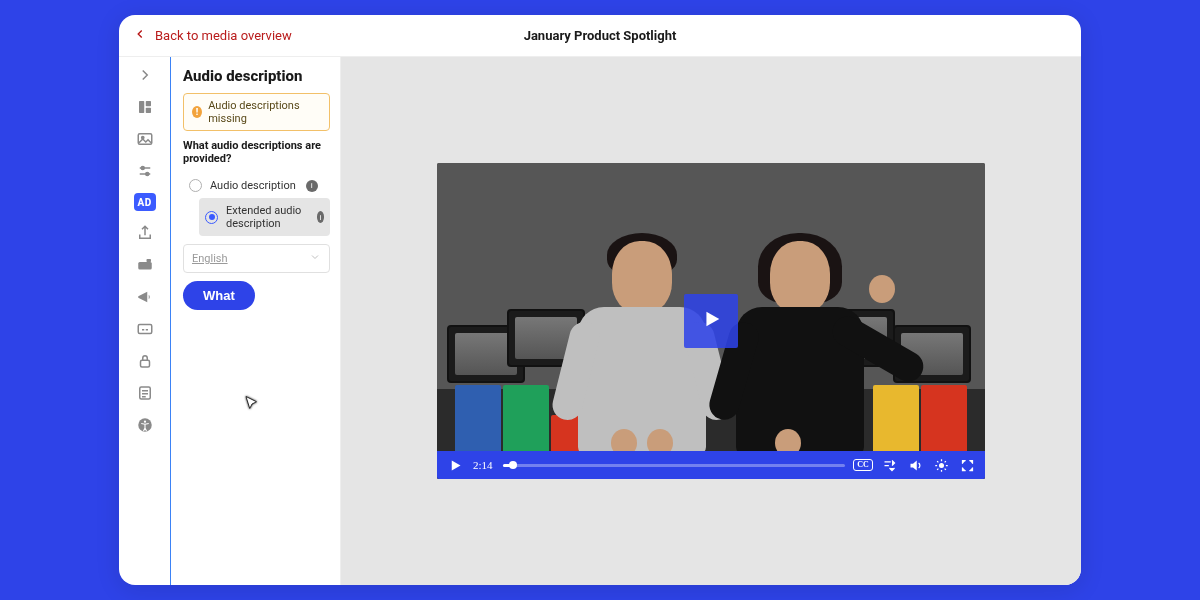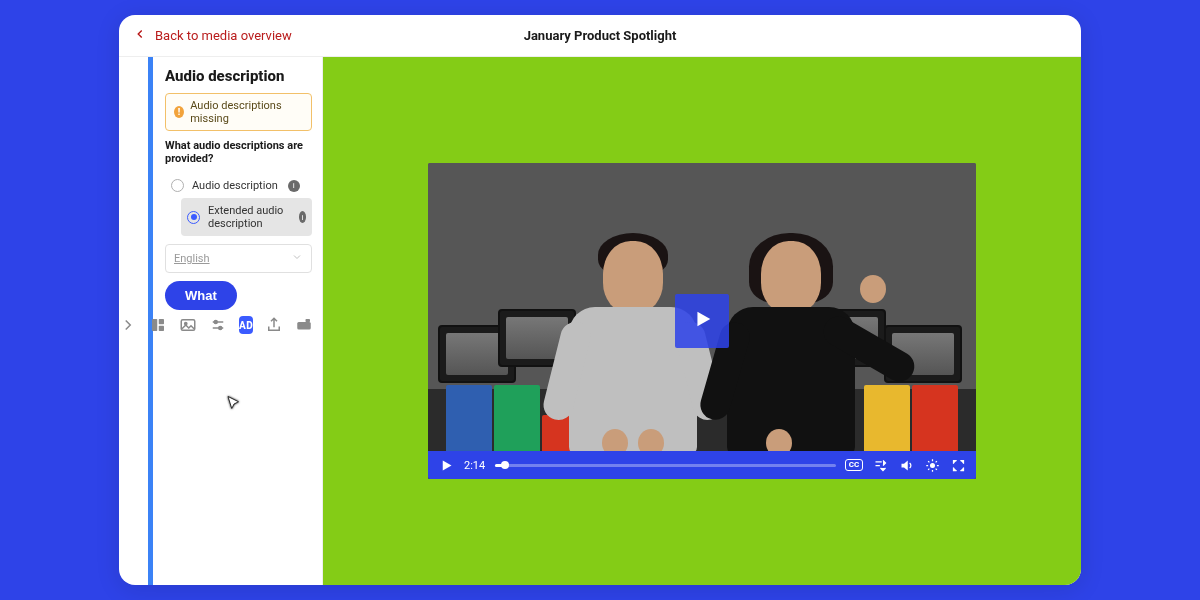--- a/index.html
+++ b/index.html
@@ -7,21 +7,21 @@
   body { background: #2e43e8; display: flex; align-items: center; justify-content: center; }
 
   .app-window { width: 962px; height: 570px; background: #fff; border-radius: 16px; overflow: hidden; display: flex; flex-direction: column; box-shadow: 0 4px 24px rgba(0,0,0,.12); }
 
   .topbar { height: 42px; border-bottom: 1px solid #eee; display: flex; align-items: center; position: relative; padding: 0 14px; }
   .back { display: flex; align-items: center; gap: 8px; color: #b91c1c; font-size: 13px; cursor: pointer; }
   .back svg { width: 14px; height: 14px; }
   .title { position: absolute; left: 50%; transform: translateX(-50%); font-size: 13px; font-weight: 700; color: #1a1a1a; }
 
   .body { flex: 1; display: flex; min-height: 0; }
-  .iconrail { width: 34px; border-right: 5px solid #3b82f6; display: flex; align-items: center; padding-top: 8px; gap: 12px; }
+  .iconrail { width: 52px; border-right: 1px solid #3b82f6; display: flex; flex-direction: column; align-items: center; padding-top: 8px; gap: 12px; }
   .iconrail .ritem { width: 20px; height: 20px; color: #8a8a8a; display:flex; align-items:center; justify-content:center; cursor:pointer; }
   .iconrail .ritem svg { width: 18px; height: 18px; }
   .iconrail .ritem.active { background: #3b5bff; color: #fff; border-radius: 4px; width: 22px; height: 18px; font-size: 10px; font-weight: 800; letter-spacing: .5px; }
 
   .sidepanel { width: 170px; border-right: 1px solid #eee; padding: 10px 10px 10px 12px; display:flex; flex-direction:column; gap:8px; }
   .sidepanel h2 { font-size: 15px; font-weight: 800; color:#1a1a1a; }
   .warnbox { border: 1px solid #f2c069; background:#fffdf7; border-radius: 4px; padding: 5px 8px; display:flex; align-items:center; gap:6px; font-size: 11px; color:#5a4a1a; }
   .warnbox .dot { width:12px; height:12px; border-radius:50%; background:#f2a33c; color:#fff; display:flex; align-items:center; justify-content:center; font-size:9px; font-weight:900; }
   .helptext { font-size: 10.5px; line-height: 1.45; color:#666; }
   .helptext .ul { text-decoration: underline; }
@@ -35,21 +35,21 @@
   .radio-row.selected .r::after { content:""; position:absolute; inset:2.5px; background:#3b5bff; border-radius:50%; }
   .radio-row .info { width:12px; height:12px; border-radius:50%; background:#6a6a6a; color:#fff; font-size:8px; display:flex; align-items:center; justify-content:center; margin-left:2px; }
 
   .select { border:1px solid #e0e0e0; border-radius:4px; padding:6px 8px; font-size:11px; color:#9a9a9a; display:flex; align-items:center; justify-content:space-between; cursor:pointer;text-decoration:underline; }
   .select svg { width:12px; height:12px; color:#c0c0c0; }
 
   .orderbtn { align-self:flex-start; background:#2e43e8; color:#fff; border:none; border-radius:999px; padding:7px 20px; font-size:13px; font-weight:600; cursor:pointer; position:relative; }
   .cursor-ptr { position:absolute; left:72px; top:338px; pointer-events:none; }
   .cursor-ptr svg { width:18px; height:18px; filter: drop-shadow(0 0 1px #000); }
 
-  .stage { flex:1; background:#84cc16; position:relative; display:flex; align-items:center; justify-content:center; }
+  .stage { flex:1; background:#e5e5e5; position:relative; display:flex; align-items:center; justify-content:center;font-family:Liberation Serif, serif; }
   .video { width: 548px; height: 316px; position:relative; border-radius:2px; overflow:hidden; background: linear-gradient(#5a5a5a,#4a4a4a); }
 
   
   .bg-wall { position:absolute; inset:0; background:#565656; }
   .bg-floor { position:absolute; left:0; right:0; bottom:0; height:90px; background:#2b2b2b; }
   .block { position:absolute; bottom:24px; width:46px; height:70px; border-radius:2px; }
   .tv { position:absolute; width:78px; height:58px; background:#1b1b1b; border-radius:4px; border:2px solid #111; }
   .tv::after { content:""; position:absolute; inset:6px; background:linear-gradient(#777,#555); border-radius:2px; }
 
   .person { position:absolute; bottom:24px; width:150px; height:226px; }

